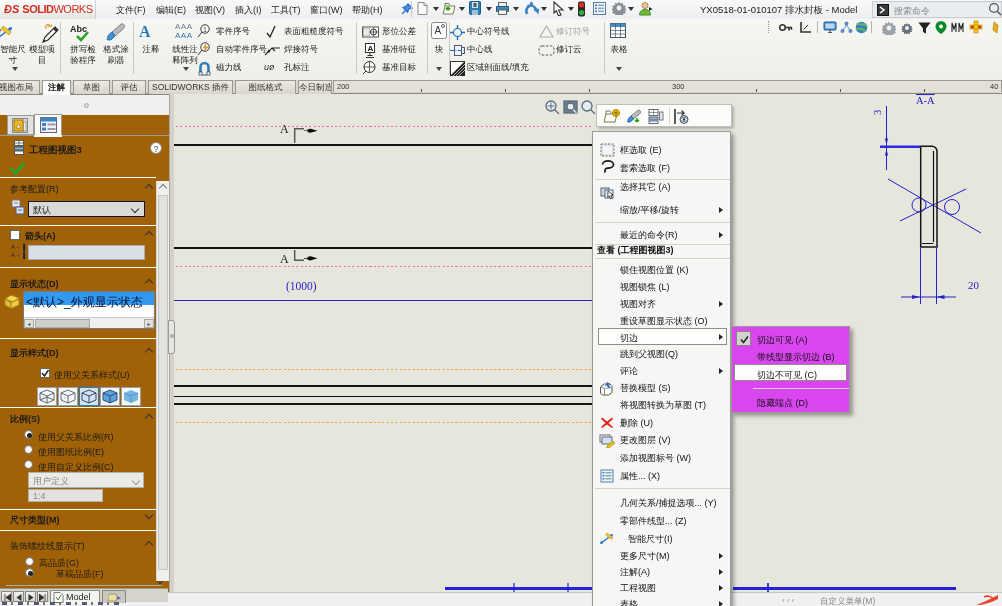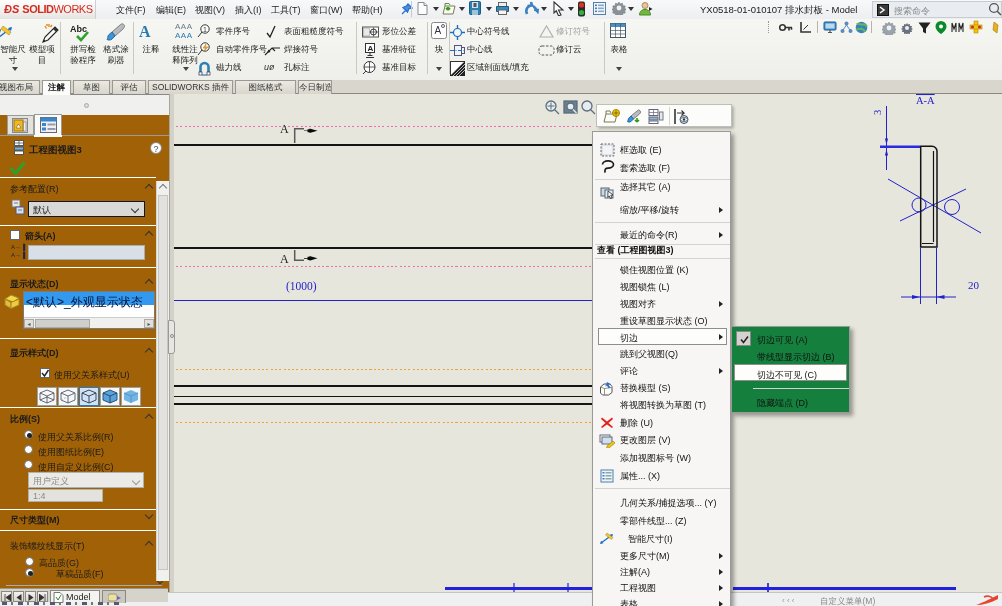--- a/index.html
+++ b/index.html
@@ -298,20 +298,31 @@
       </svg>
 </div>
 <div id="tabrow" class="abs" style="left:0;top:80px;width:1002px;height:14px;background:#d9d6cd;border-bottom:1px solid #8a8880">
  <div class="tab" style="left:-8px;width:48px">视图布局</div>
  <div class="tab tabact" style="left:42px;width:29px">注解</div>
  <div class="tab" style="left:73px;width:37px">草图</div>
  <div class="tab" style="left:112px;width:34px">评估</div>
  <div class="tab" style="left:148px;width:85px">SOLIDWORKS 插件</div>
  <div class="tab" style="left:235px;width:61px">图纸格式</div>
  <div class="tab" style="left:298px;width:34px">今日制造</div>
+ <div class="abs" style="left:333px;top:0;width:669px;height:12px;background:#e3e0d8;border:1px solid #9a988f;border-bottom:none;overflow:hidden" id="ruler">
+  <div class="rlbl" style="left:3px">200</div>
+        <div class="rlbl" style="left:338px">300</div>
+        <div class="rlbl" style="left:656px">40</div>
+  <div class="rtick" style="left:87px"></div>
+        <div class="rtick" style="left:171px"></div>
+        <div class="rtick" style="left:255px"></div>
+        <div class="rtick" style="left:422px"></div>
+        <div class="rtick" style="left:506px"></div>
+        <div class="rtick" style="left:590px"></div>
+ </div>
 </div>
 <div id="main" class="abs" style="left:0;top:94px;width:1002px;height:498px">
   <div id="canvas" class="abs" style="left:174px;top:0;width:828px;height:498px;background:#e7e6dd;overflow:hidden">
    <div class="pinkd" style="left:2px;top:32px;width:416px"></div>
    <div class="blk" style="left:0;top:50px;width:418px;height:2px"></div>
    <div class="abs" style="left:106px;top:33px;width:40px;height:17px">
           <span style="position:absolute;left:0;top:-5px;font-size:12px;font-family:'Liberation Serif',serif;color:#222">A</span>
           <svg style="left:13px;top:0" width="27" height="17" viewBox="0 0 27 17">
             <path d="M1.7 16 V1.7 H11" stroke="#5a5a5a" stroke-width="1.5" fill="none"></path>
             <path d="M11 3.4 h3.5 v-1.2 h2 v-.8 l8 2.35 -8 2.35 v-.8 h-2 v-1.2 h-3.5z" fill="#0a0a0a"></path>
@@ -669,21 +680,21 @@
       </svg>
  <div class="abs" style="left:27px;top:418px;white-space:nowrap">更多尺寸(M)</div>
  <div class="mar" style="top:420.5px"></div>
  <div class="abs" style="left:27px;top:434px;white-space:nowrap">注解(A)</div>
  <div class="mar" style="top:436.5px"></div>
  <div class="abs" style="left:27px;top:450px;white-space:nowrap">工程视图</div>
  <div class="mar" style="top:452.5px"></div>
  <div class="abs" style="left:27px;top:466px;white-space:nowrap">表格</div>
  <div class="mar" style="top:468.5px"></div>
 </div>
-<div id="submenu" class="abs" style="left:731px;top:326px;width:119px;height:87px;background:#15803d;border:1px solid #9a9a96;box-shadow:2.5px 2.5px 4px rgba(0,0,0,.35);z-index:6;font-size:9px;color:#111">
+<div id="submenu" class="abs" style="left:731px;top:326px;width:119px;height:87px;background:#d946ef;border:1px solid #9a9a96;box-shadow:2.5px 2.5px 4px rgba(0,0,0,.35);z-index:6;font-size:9px;color:#111">
   <div class="abs" style="left:4px;top:4px;width:15px;height:15px;background:#d4d2cf;border:1px solid #888">
         <svg style="left:2px;top:2px" width="11" height="11" viewBox="0 0 11 11">
           <path d="M2 5.5 l2.5 3 4.5 -6" stroke="#222" stroke-width="1.5" fill="none"></path>
         </svg>
       </div>
   <div class="abs" style="left:25px;top:7px">切边可见 (A)</div>
   <div class="abs" style="left:25px;top:24px">带线型显示切边 (B)</div>
   <div class="abs" style="left:2px;top:37px;width:113px;height:17px;background:#fdfdfc;border:1px solid #8e8e8a"></div>
   <div class="abs" style="left:25px;top:42px">切边不可见 (C)</div>
   <div class="abs" style="left:21px;top:61px;width:96px;height:1px;background:#d2d2ce"></div>

